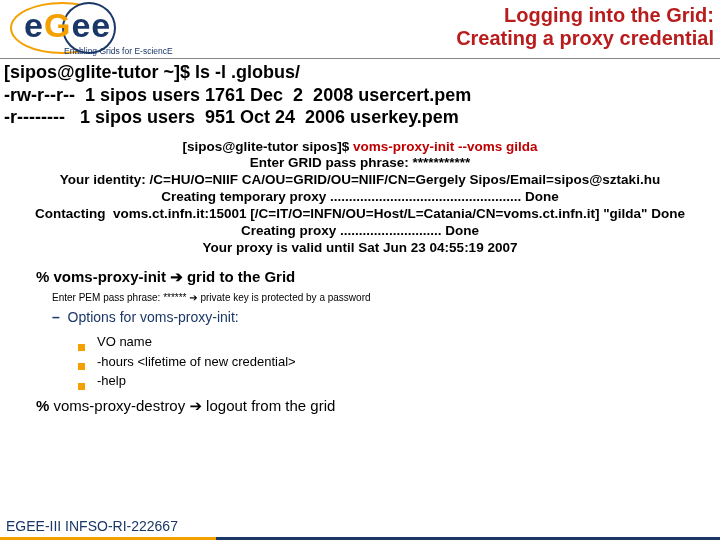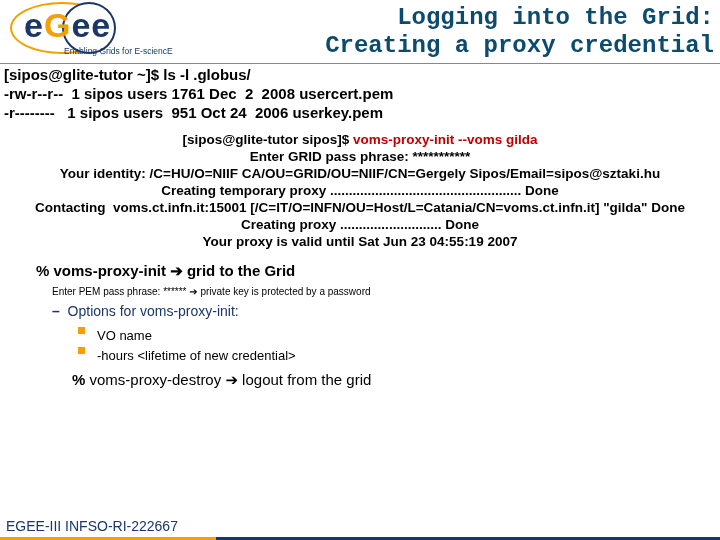--- a/index.html
+++ b/index.html
@@ -44,29 +44,28 @@
     bottom: 2px;
     left: 64px;
     white-space: nowrap;
   }
   .title-block {
     flex: 1;
     text-align: right;
     padding: 4px 6px 4px 0;
   }
   .title {
-    font-size: 24px;
+    font-size: 20px;
     font-weight: bold;
-    color: #0c4a6e;
+    color: #b91c1c;
     line-height: 1.15;
-    font-family: Liberation Mono, monospace;
   }
   .term1 {
     font-family: Arial, Helvetica, sans-serif;
-    font-size: 15px;
+    font-size: 18px;
     font-weight: bold;
     color: #000;
     padding: 2px 4px 8px 4px;
     line-height: 1.25;
     white-space: pre-wrap;
   }
   .term2 {
     font-family: Arial, Helvetica, sans-serif;
     font-size: 13.5px;
     font-weight: bold;
@@ -97,21 +96,21 @@
     color: #1a3768;
     margin-top: 4px;
   }
   .dash { color: #1a3768; font-weight: bold; }
   .opt-list {
     padding: 4px 0 0 42px;
     font-size: 13px;
   }
   .opt-item {
     display: flex;
-    align-items: flex-start;
+    align-items: flex-end;
     margin: 2px 0;
   }
   .sq-bullet {
     width: 7px;
     height: 7px;
     background: #f4a100;
     display: inline-block;
     margin-right: 12px;
     flex-shrink: 0;
   }
@@ -169,20 +168,24 @@
   </div>
   <div class="opt-list">
     <div class="opt-item">
         <span class="sq-bullet"></span>
         <span>VO name</span>
       </div>
     <div class="opt-item">
         <span class="sq-bullet"></span>
         <span>-hours &lt;lifetime of new credential&gt;</span>
       </div>
+    <div class="opt-item">
+        <span class="sq-bullet"></span>
+        <span>-help</span>
+      </div>
   </div>
-  <div style="margin-top:6px;margin-left:36px;">
+  <div style="margin-top:6px;">
     <span class="cmd">% </span><span>voms-proxy-destroy ➔ logout from the grid</span>
   </div>
 </div>
 
 <div class="footer">EGEE-III INFSO-RI-222667</div>
 <div class="bar"></div>
 
 </body></html>

